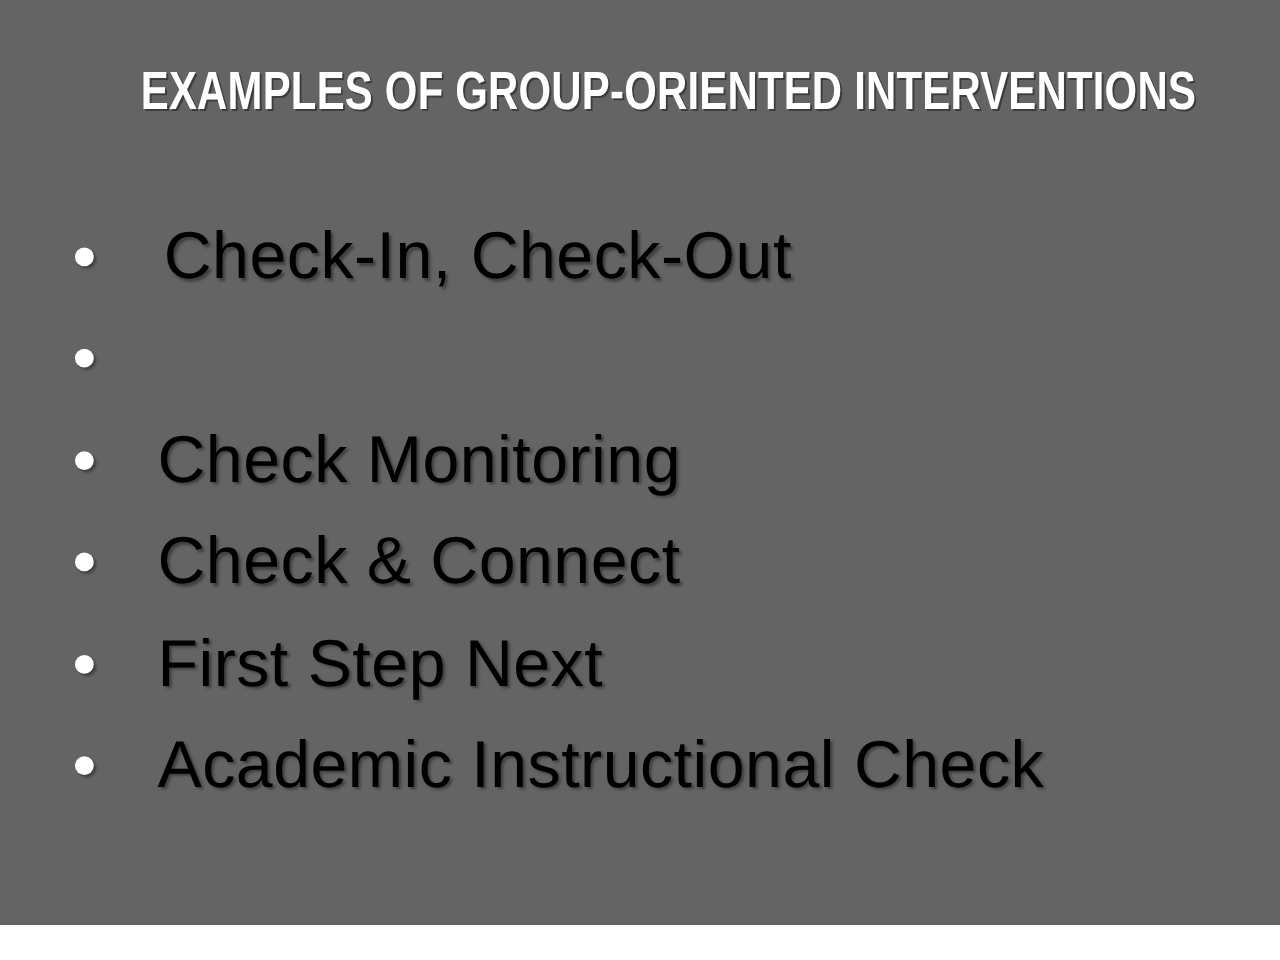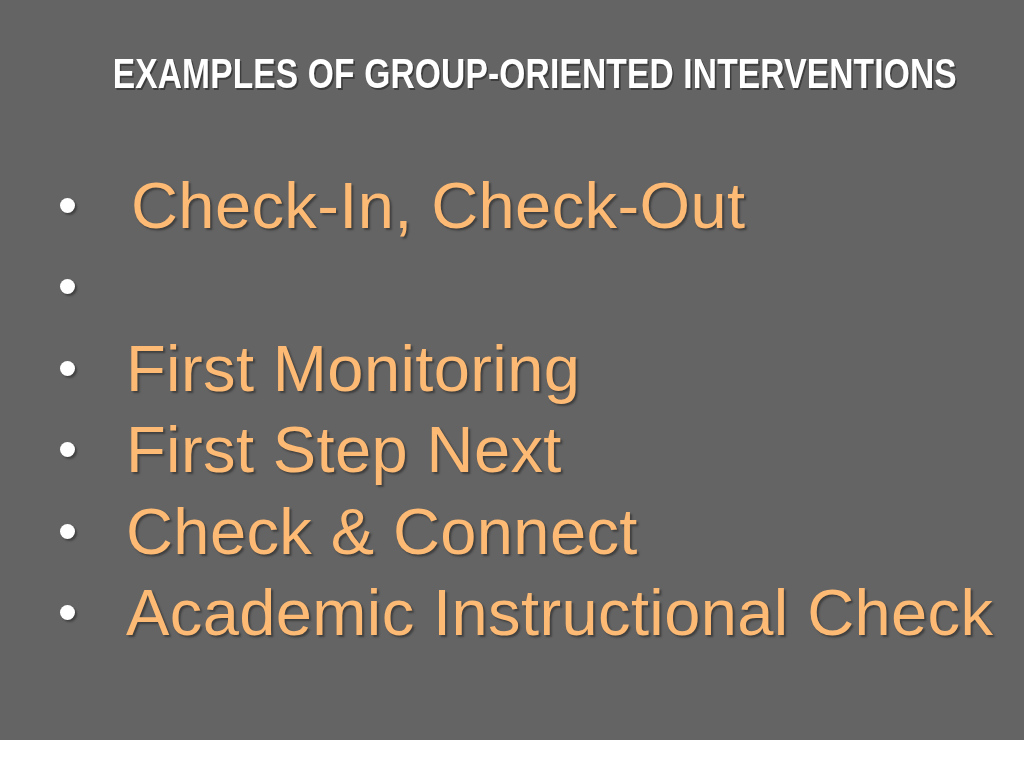--- a/index.html
+++ b/index.html
@@ -70,24 +70,24 @@
     border-radius: 50%;
     background: #ffffff;
     box-shadow: 2px 2px 2px rgba(25,25,25,0.45);
   }
 
   .bullet-text {
     position: absolute;
     left: 126px;
     top: 50%;
     transform: translateY(-50%);
-    color: #fdba74;
+    color: #000000;
     font-family: "Liberation Sans", sans-serif;
     font-weight: 400;
-    font-size: 65px;
+    font-size: 53px;
     line-height: 1.0;
     letter-spacing: 0.4px;
     white-space: nowrap;
     text-shadow: 2px 2px 2px rgba(28,28,28,0.5);
   }
 
   
   .bullet-row.indent-extra .bullet-text {
     left: 131px;
   }
@@ -105,31 +105,31 @@
       <span class="bullet-dot"></span>
       <span class="bullet-text">Check-In, Check-Out</span>
     </li>
 
     <li class="bullet-row">
       <span class="bullet-dot"></span>
     </li>
 
     <li class="bullet-row">
       <span class="bullet-dot"></span>
-      <span class="bullet-text">First Monitoring</span>
+      <span class="bullet-text">Check Monitoring</span>
+    </li>
+
+    <li class="bullet-row">
+      <span class="bullet-dot"></span>
+      <span class="bullet-text">Check &amp; Connect</span>
     </li>
 
     <li class="bullet-row">
       <span class="bullet-dot"></span>
       <span class="bullet-text">First Step Next</span>
-    </li>
-
-    <li class="bullet-row">
-      <span class="bullet-dot"></span>
-      <span class="bullet-text">Check &amp; Connect</span>
     </li>
 
     <li class="bullet-row">
       <span class="bullet-dot"></span>
       <span class="bullet-text">Academic Instructional Check</span>
     </li>
 
   </ul>
 
 </div>

